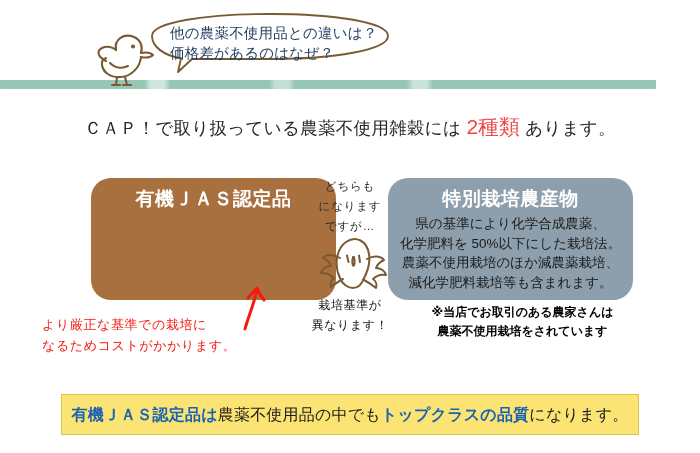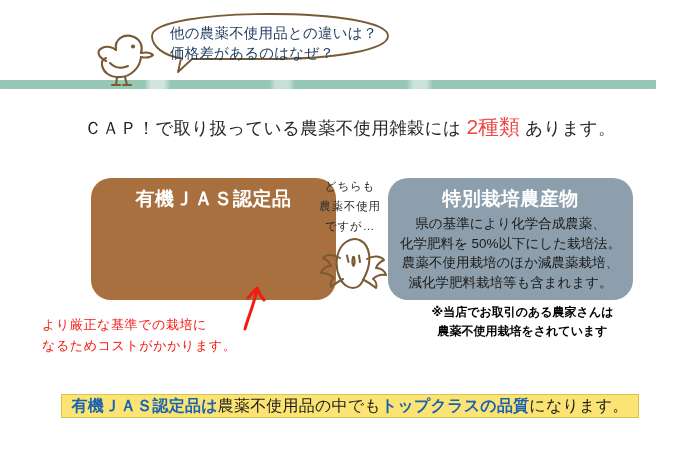--- a/index.html
+++ b/index.html
@@ -198,21 +198,21 @@
     letter-spacing: 0;
     white-space: pre-line;
   }
 
   
   .banner {
     position: absolute;
     left: 61px;
     top: 394px;
     width: 578px;
-    height: 24px;
+    height: 41px;
     background: #fbe473;
     border: 1px solid #d8c34f;
     box-sizing: border-box;
     display: flex;
     align-items: center;
     justify-content: center;
   }
   .banner-text {
     font-size: 16px;
     line-height: 22px;
@@ -265,35 +265,37 @@
 
   <div class="card card-tokubetsu">
     <div class="card-title">特別栽培農産物</div>
     <div class="card-body">県の基準により化学合成農薬、
 化学肥料を 50%以下にした栽培法。
 農薬不使用栽培のほか減農薬栽培、
 減化学肥料栽培等も含まれます。</div>
   </div>
 
   <div class="mid-top">どちらも
-農薬不使用
+になります
 ですが…</div>
 
   <div class="mid-bird">
     <svg width="80" height="62" viewBox="0 0 80 62" fill="none" stroke="#7a5a33" stroke-width="2" stroke-linecap="round" stroke-linejoin="round">
       <path d="M28 46 C22 34 24 17 34 10 C44 3 55 9 57 22 C58.5 31 55 41 51 48"></path>
       <path d="M28 46 C30 52 36 56 41 56 C46 56 50 52 51 48"></path>
       <path d="M28 26 C21 22 14 22 11 26 C15 28 18 31 19 34 C14 34 10 37 9 41 C14 41 19 43 22 46 C19 48 18 52 19 55 C24 51 29 48 31 47"></path>
       <path d="M55 27 C62 23 69 24 72 28 C68 30 65 33 64 36 C69 36 73 39 74 43 C69 42 64 44 61 47 C64 49 65 53 64 56 C59 52 54 49 52 48"></path>
       <path d="M35 23.5 L36.5 30"></path>
       <path d="M47 23.5 L48 30"></path>
       <path d="M41 25 C40 29 40 32 41.5 34 C43 32 43 29 42 25"></path>
     </svg>
   </div>
 
+  <div class="mid-bottom">栽培基準が
+異なります！</div>
 
   <div class="note-red-left">より厳正な基準での栽培に
 なるためコストがかかります。</div>
 
   <div class="arrow-up">
     <svg width="40" height="48" viewBox="0 0 40 48" fill="none" stroke="#f41a10" stroke-width="3" stroke-linecap="round" stroke-linejoin="round">
       <path d="M13 46 C16 34 22 22 25 6"></path>
       <path d="M16 15 C20 10 23 7 25 5 C26 8 28 12 32 17"></path>
     </svg>
   </div>

